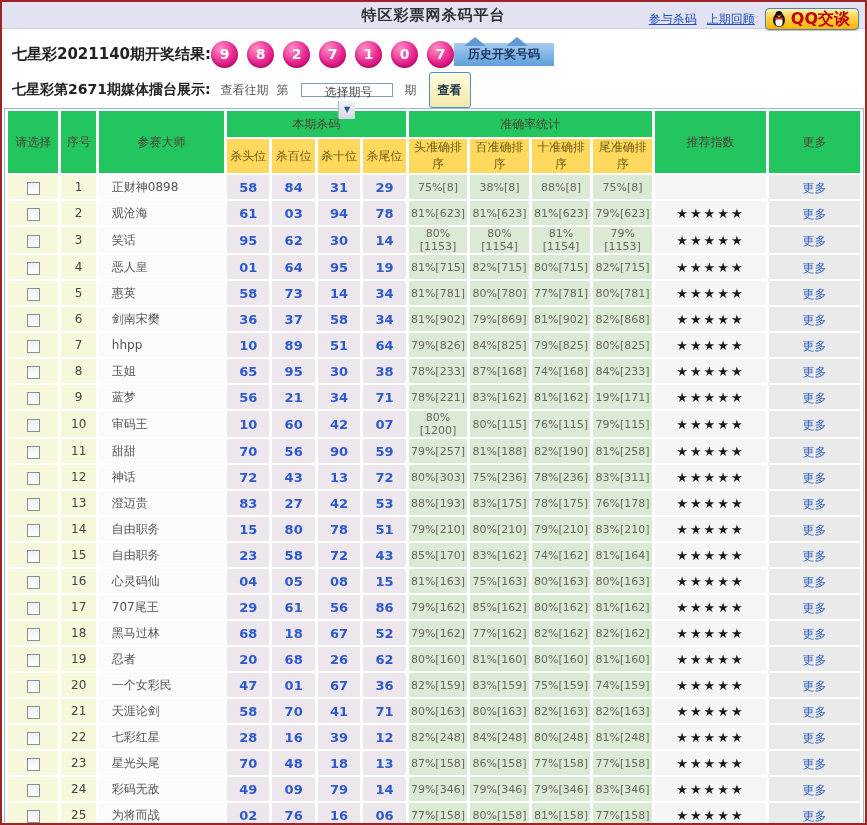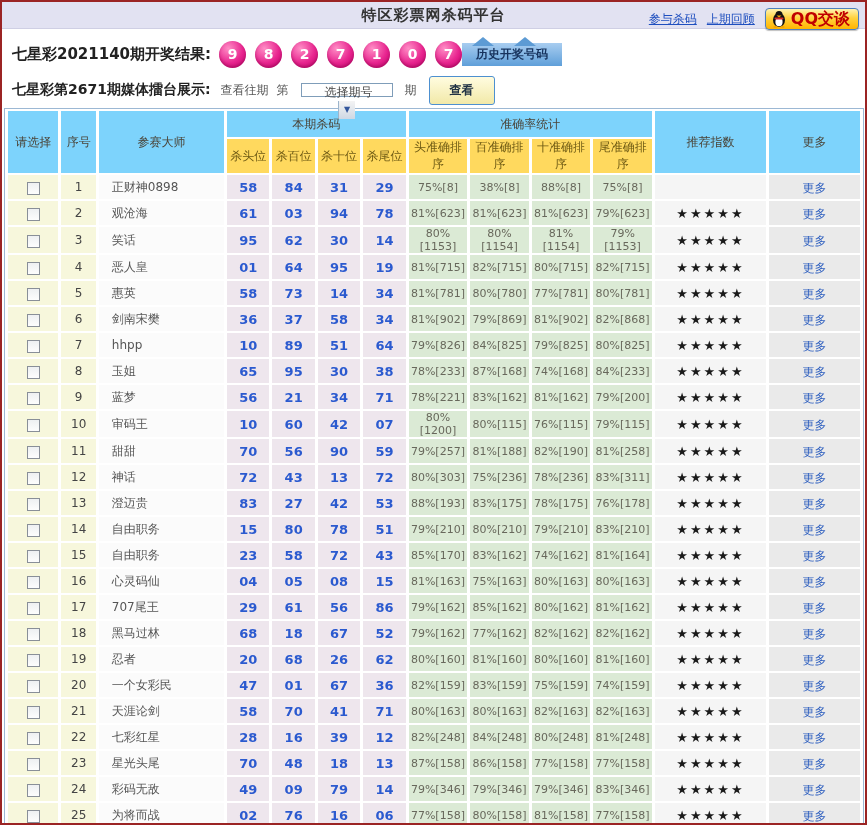--- a/index.html
+++ b/index.html
@@ -25,21 +25,21 @@
   .toplink { font-size:12px; color:#1f4fbf; text-decoration:underline; cursor:pointer; }
   .qq-btn {
     display:inline-flex; align-items:center; gap:4px; height:22px; padding:0 8px 0 5px;
     border:1px solid #4c7fc0; border-radius:4px;
     background:linear-gradient(#fff3b0,#ffd23e 45%,#ffb400);
     cursor:pointer; box-shadow:0 1px 1px rgba(0,0,0,.25);
   }
   .qq-txt { font-size:16px; font-weight:bold; color:#c00000; }
   
   .draw-row { display:flex; align-items:center; margin:10px 0 0 10px; height:30px; }
-  .draw-label { font-size:15px; font-weight:bold; color:#222; margin-right:8px; }
+  .draw-label { font-size:15px; font-weight:bold; color:#222; margin-right:0; }
   .balls { display:inline-flex; gap:9px; align-items:center; }
   .ball {
     width:27px; height:27px; border-radius:50%;
     background:radial-gradient(circle at 35% 28%, #ff8ec6, #e8258f 55%, #c4006e);
     color:#fff; font-size:14px; font-weight:bold;
     display:inline-flex; align-items:center; justify-content:center;
     box-shadow:inset 0 -2px 3px rgba(120,0,60,.4);
   }
   .history-btn {
     position:relative; padding:3px 14px;
@@ -60,32 +60,32 @@
   .select {
     display:inline-flex; align-items:center; width:92px; height:14px;
     border:1px solid #7f9db9; background:#fff; cursor:pointer; margin:0 8px;flex-direction:column;
   }
   .select-value { flex:1; font-size:12px; color:#444; padding-left:4px; }
   .select-arrow {
     width:17px; height:18px; border-left:1px solid #9db5cc; text-align:center;
     background:linear-gradient(#f4f4f4,#cfd8e4); color:#33569c; font-size:8px; line-height:18px;
   }
   .view-btn {
-    margin-left:8px; height:29px; padding:0 20px; font-size:12px; font-weight:bold; color:#234;
+    margin-left:8px; height:36px; padding:0 8px; font-size:12px; font-weight:bold; color:#234;
     border:1px solid #4d90d0; border-radius:3px;
     background:linear-gradient(#fffce0,#f2e9a8); cursor:pointer;
   }
   
   table {
     margin:0 2px; border-collapse:separate; border-spacing:3px 2px;
     background:#fff; border:1px solid #9cb8d4; table-layout:fixed; width:860px;
   }
   th { font-weight:normal; }
   .goldh {
-    background:#7dd3fc; color:#4a4438; font-size:12px; text-align:center; height:26px;
+    background:#22c55e; color:#4a4438; font-size:12px; text-align:center; height:26px;
   }
   .subh {
     background:#ffd95e; color:#6e5a14; font-size:12px; text-align:center; height:24px;
   }
   .subh.sortlink { cursor:pointer; }
   td { height:24px; text-align:center; vertical-align:middle; }
   .cell-select { background:#f7f7dc; }
   .cb {
     display:inline-block; width:13px; height:13px; border:1px solid #898f98;
     background:linear-gradient(#eef0f2,#fdfdfd); vertical-align:middle; cursor:pointer;
@@ -311,21 +311,21 @@
           <td class="cell-select"><span class="cb"></span></td>
           <td class="cell-index">9</td>
           <td class="cell-name">蓝梦</td>
           <td class="cell-kill">56</td>
           <td class="cell-kill">21</td>
           <td class="cell-kill">34</td>
           <td class="cell-kill">71</td>
           <td class="cell-acc">78%[221]</td>
           <td class="cell-acc">83%[162]</td>
           <td class="cell-acc">81%[162]</td>
-          <td class="cell-acc">79%[200]</td>
+          <td class="cell-acc">19%[171]</td>
           <td class="cell-stars">★★★★★</td>
           <td class="cell-more"><a class="more-link">更多</a></td>
         </tr>
         <tr>
           <td class="cell-select"><span class="cb"></span></td>
           <td class="cell-index">10</td>
           <td class="cell-name">审码王</td>
           <td class="cell-kill">10</td>
           <td class="cell-kill">60</td>
           <td class="cell-kill">42</td>

